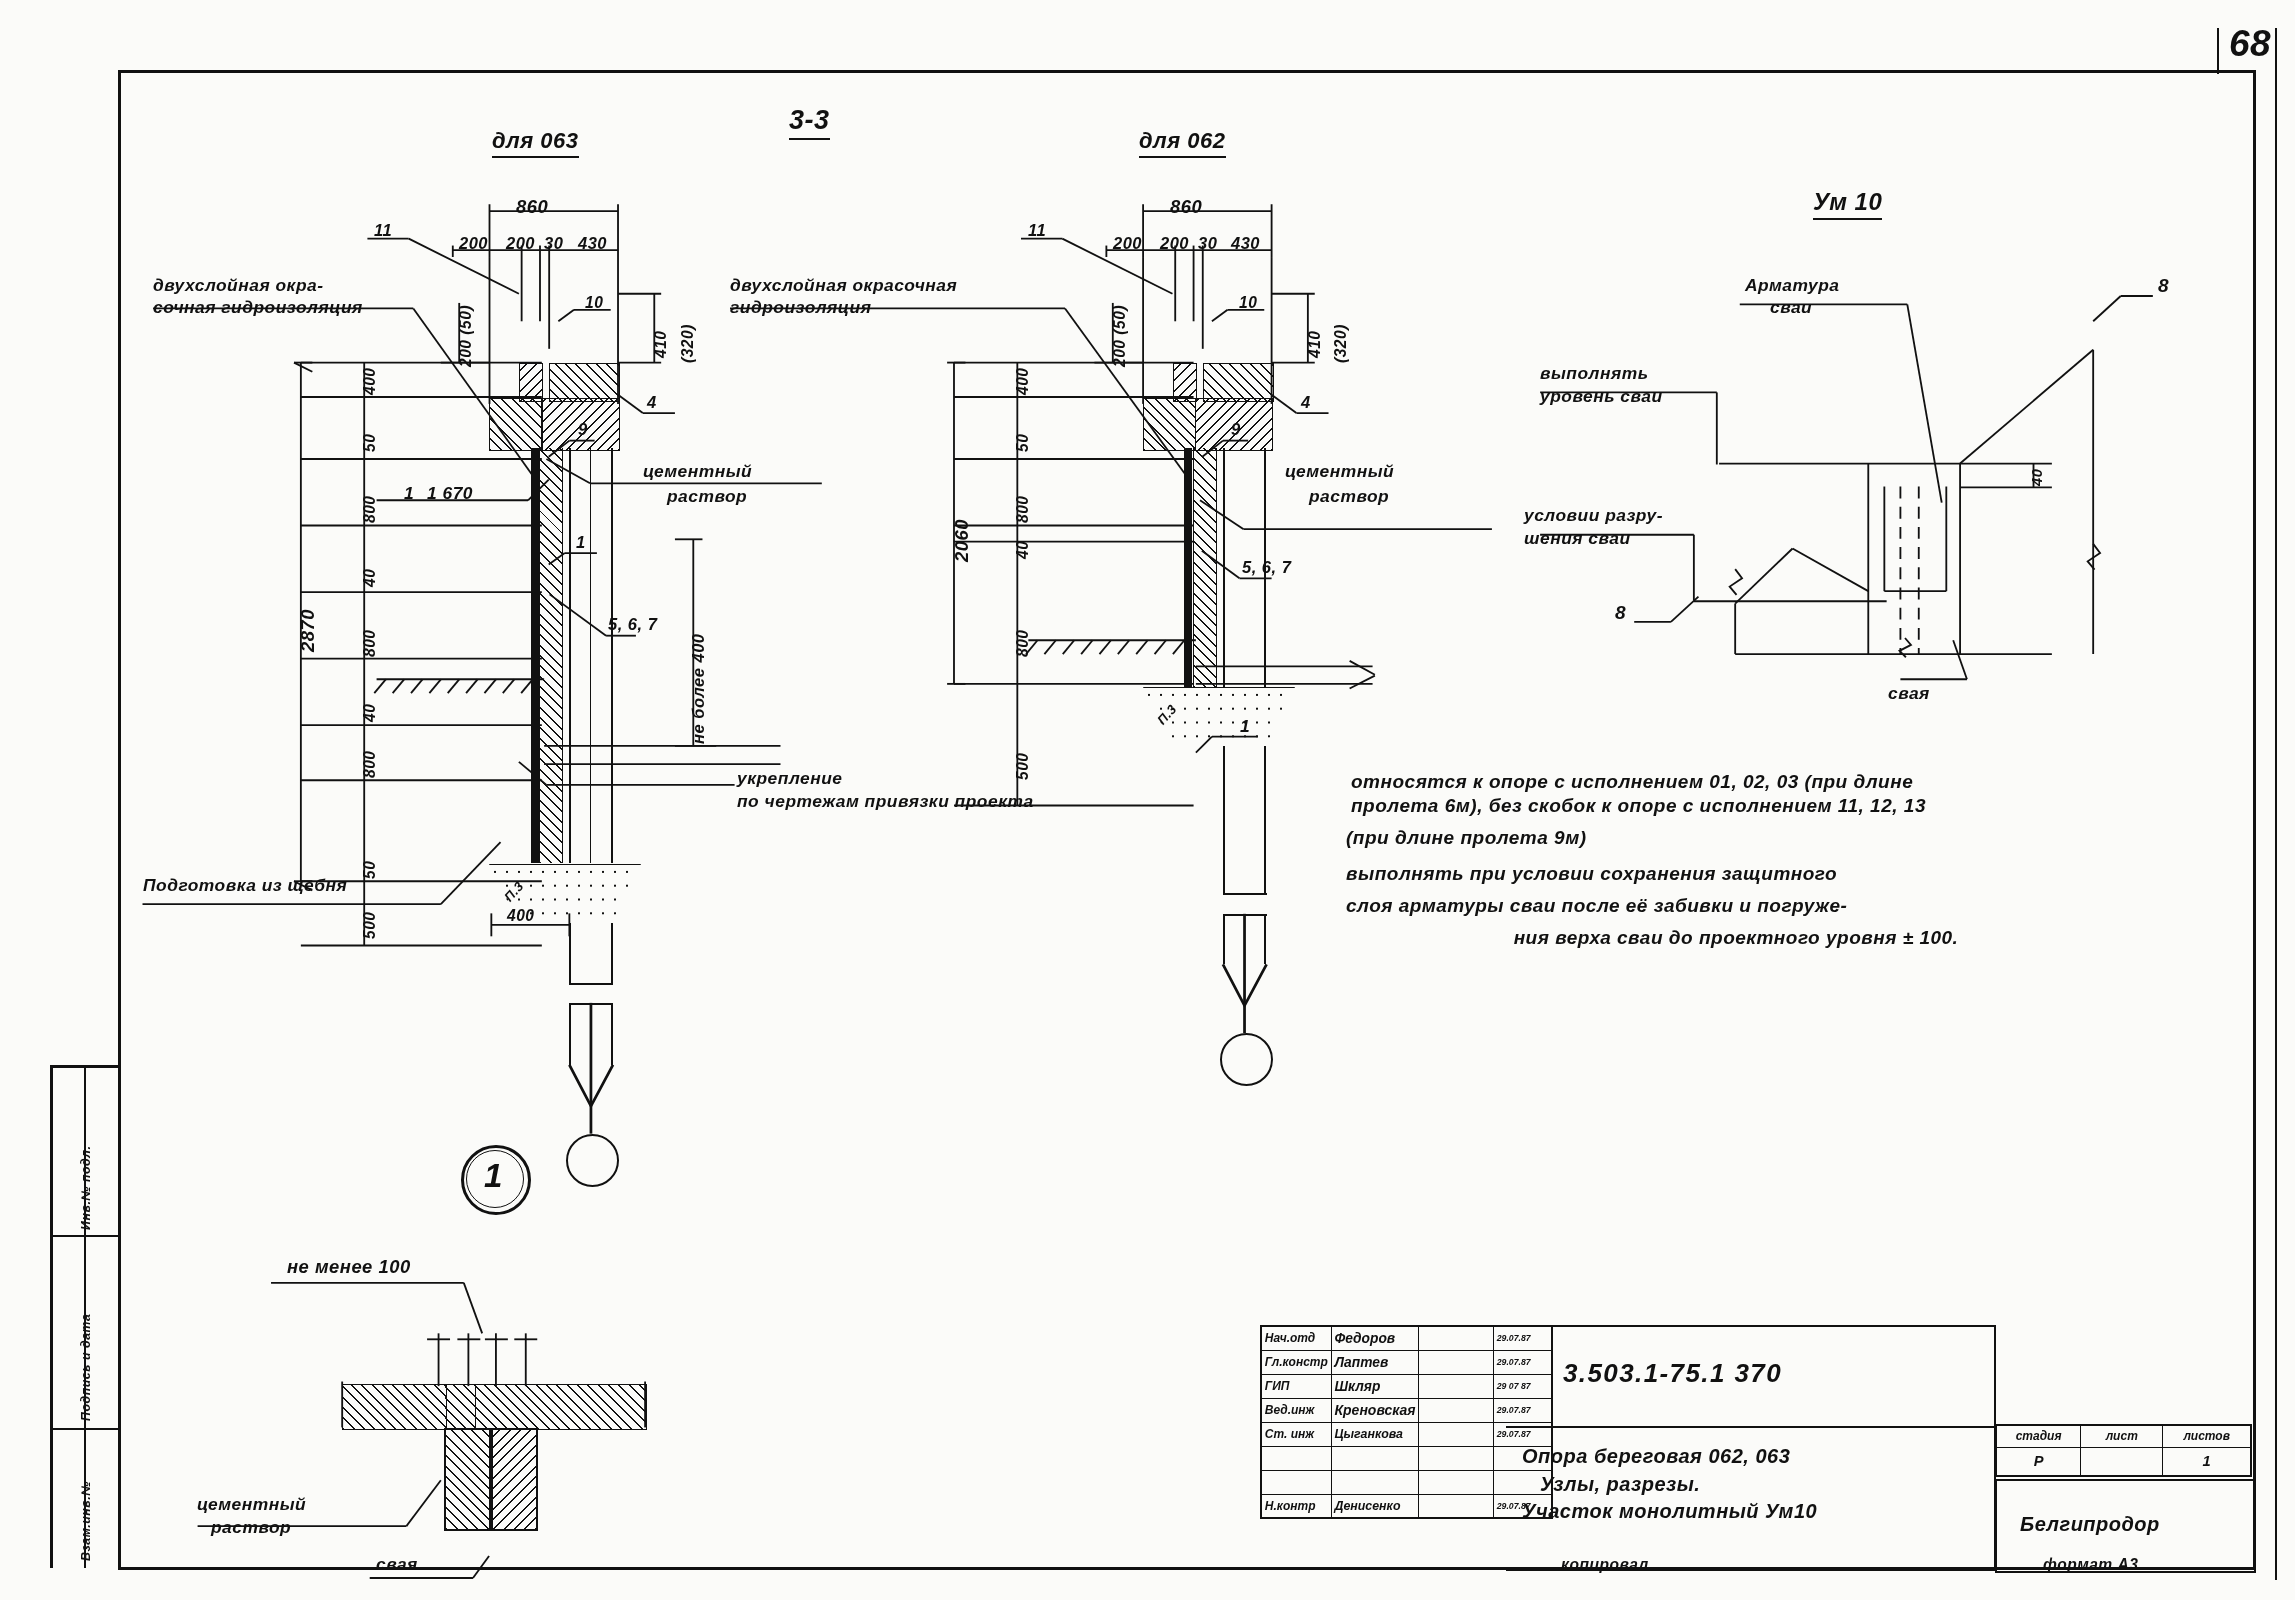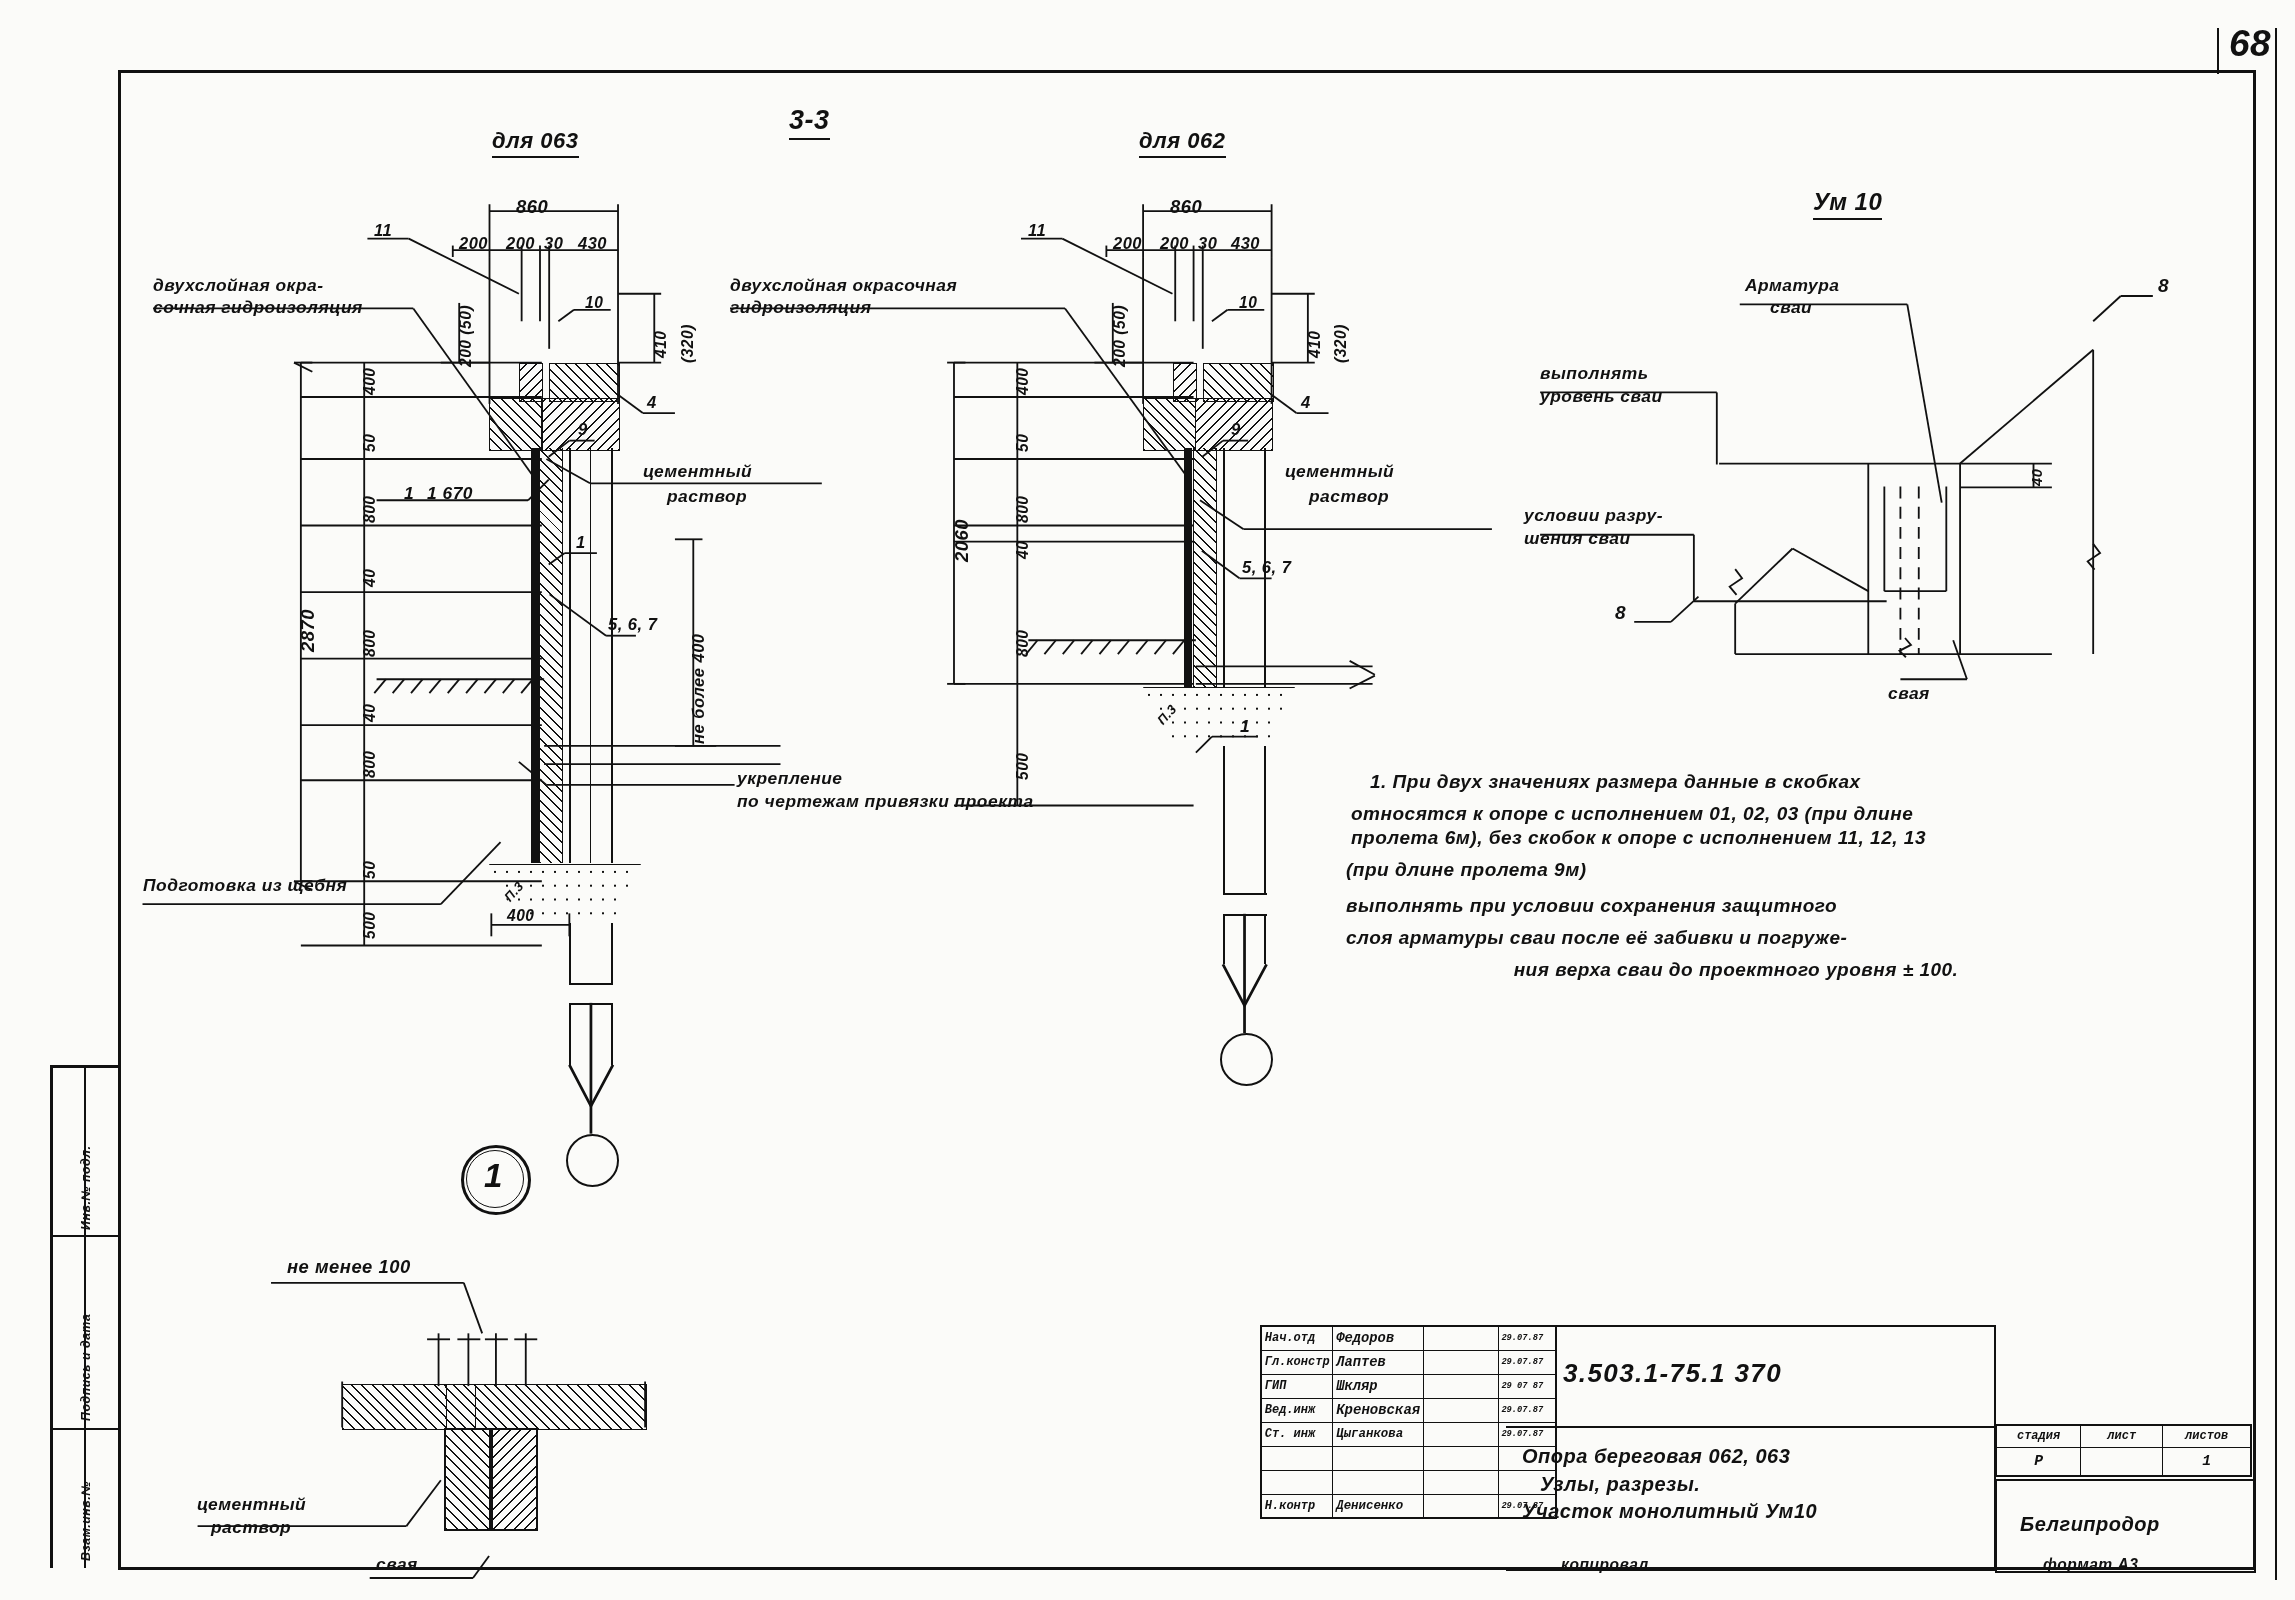--- a/index.html
+++ b/index.html
@@ -7,21 +7,21 @@
   body{font-family:"Liberation Sans",sans-serif;}
   #sheet{position:relative;width:2305px;height:1600px;background:#fbfbf9;overflow:hidden;}
   .abs{position:absolute;}
   .ln{position:absolute;background:#111;}
   .txt{position:absolute;color:#111;font-family:"Liberation Sans",sans-serif;white-space:nowrap;letter-spacing:0.5px;}
   .hand{font-weight:700;font-style:italic;}
   .ttl{font-weight:700;font-style:italic;}
   .ul{border-bottom:2.3px solid #111;padding-bottom:1.8px;}
   .rot90{transform-origin:0 0;transform:rotate(-90deg);}
   .tbl{position:absolute;border-collapse:collapse;}
-  .tbl td{border:1.4px solid #111;padding:0 2.8px;font-family:Liberation Mono, monospace;
+  .tbl td{border:1.4px solid #111;padding:0 2.8px;font-family:Liberation Sans, sans-serif;
           font-weight:700;font-style:italic;color:#111;white-space:nowrap;margin-top:40px;}
   .hatch45{background-image:repeating-linear-gradient(45deg,#111 0 1.4px,transparent 1.4px 7.3px);}
   .hatch135{background-image:repeating-linear-gradient(-45deg,#111 0 1.4px,transparent 1.4px 7.3px);}
   .conc{background-image:radial-gradient(#111 0.7px,transparent 0.8px),radial-gradient(#111 0.6px,transparent 0.6px);
         background-size:12px 13.8px,7.8px 9.6px;background-position:0 0,4.1px 5px;}
   .solid{background:#111;}
   .circ{position:absolute;border:2.3px solid #111;border-radius:50%;}
   svg{position:absolute;left:0;top:0;overflow:visible;}
 </style>
 </head>
@@ -451,21 +451,20 @@
 
   <div class="abs hatch45" style="left:444px;top:1428px;width:45px;height:99px;border:2.3px solid #111;"></div>
   <div class="abs hatch135" style="left:489px;top:1428px;width:45px;height:99px;border:2.3px solid #111;"></div>
 
   <div class="txt hand" style="left:287px;top:1256px;font-size:18.4px;">не менее 100</div>
   <div class="txt hand" style="left:197px;top:1494px;font-size:17.4px;">цементный</div>
   <div class="txt hand" style="left:211px;top:1517px;font-size:17.4px;">раствор</div>
   <div class="txt hand" style="left:376px;top:1554px;font-size:17.4px;">свая</div>
 
   <div class="abs" style="left:1370px;top:771px;width:780px;">
-    <div class="txt hand" style="position:relative;left:0;top:0;font-size:19px;margin-bottom:10px;">1. При двух значениях  размера данные  в скобках</div>
     <div class="txt hand" style="position:relative;left:-19px;top:0;font-size:19px;margin-bottom:2px;">относятся к опоре  с исполнением 01, 02, 03 (при длине</div>
     <div class="txt hand" style="position:relative;left:-19px;top:0;font-size:19px;margin-bottom:10px;">пролета 6м), без скобок к опоре с исполнением 11, 12, 13</div>
     <div class="txt hand" style="position:relative;left:-24px;top:0;font-size:19px;margin-bottom:13.8px;">(при длине пролета  9м)</div>
     <div class="txt hand" style="position:relative;left:-24px;top:0;font-size:19px;margin-bottom:10px;">выполнять  при условии сохранения защитного</div>
     <div class="txt hand" style="position:relative;left:-24px;top:0;font-size:19px;margin-bottom:10px;">слоя арматуры  сваи  после её забивки  и погруже-</div>
     <div class="txt hand" style="position:relative;left:-24px;top:0;font-size:19px;text-align:center;">ния верха сваи до проектного уровня ± 100.</div>
   </div>
 
   <div class="abs" style="left:1260px;top:1325px;width:992px;height:243px;">
 

